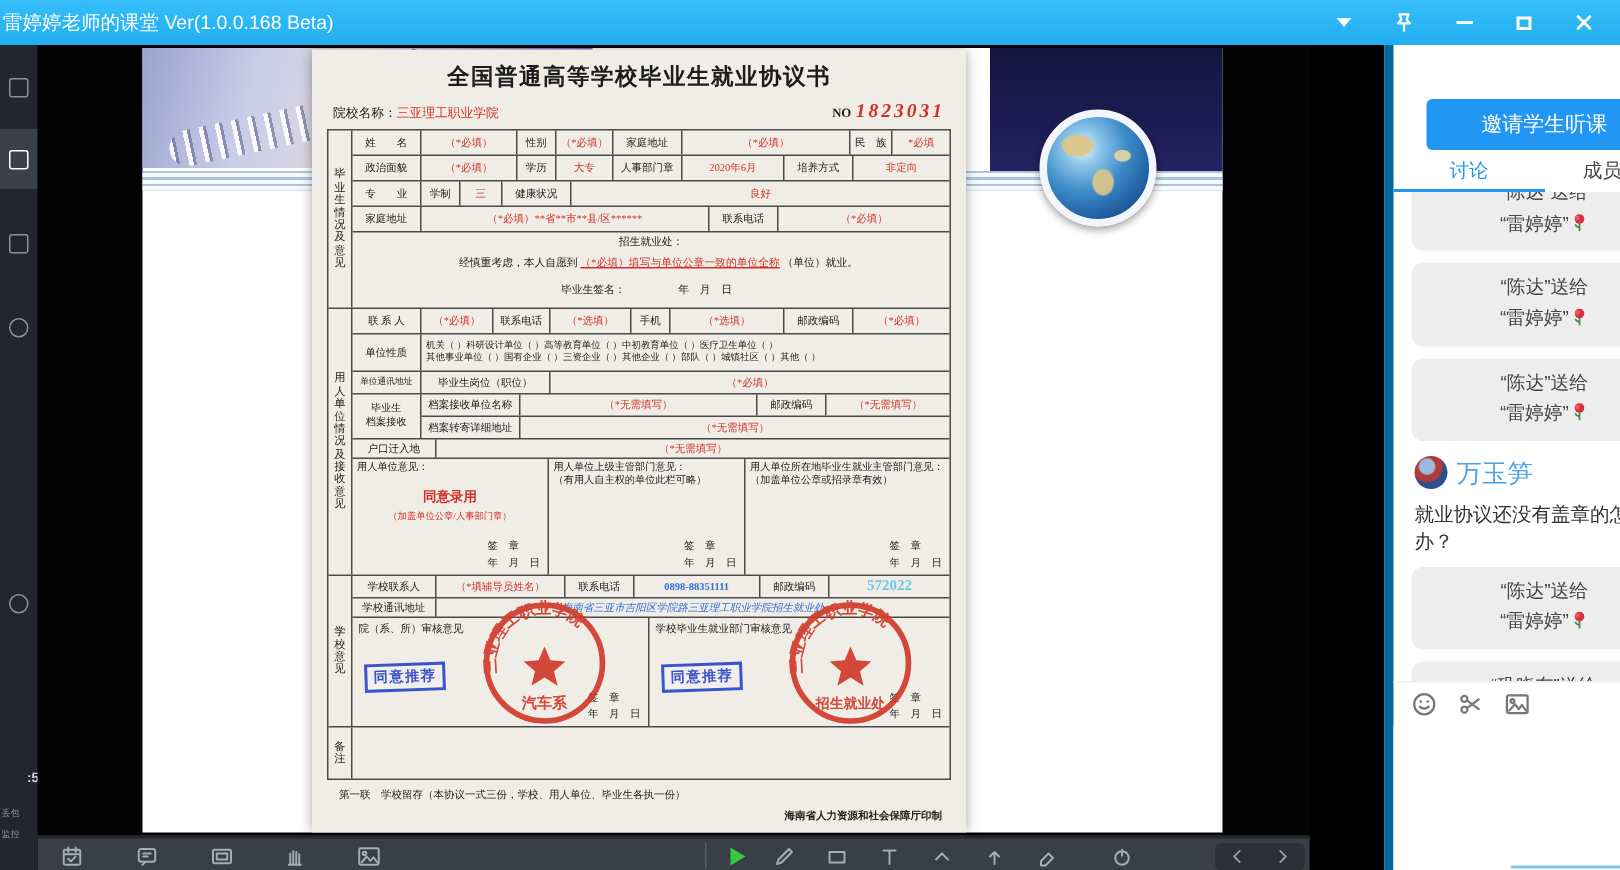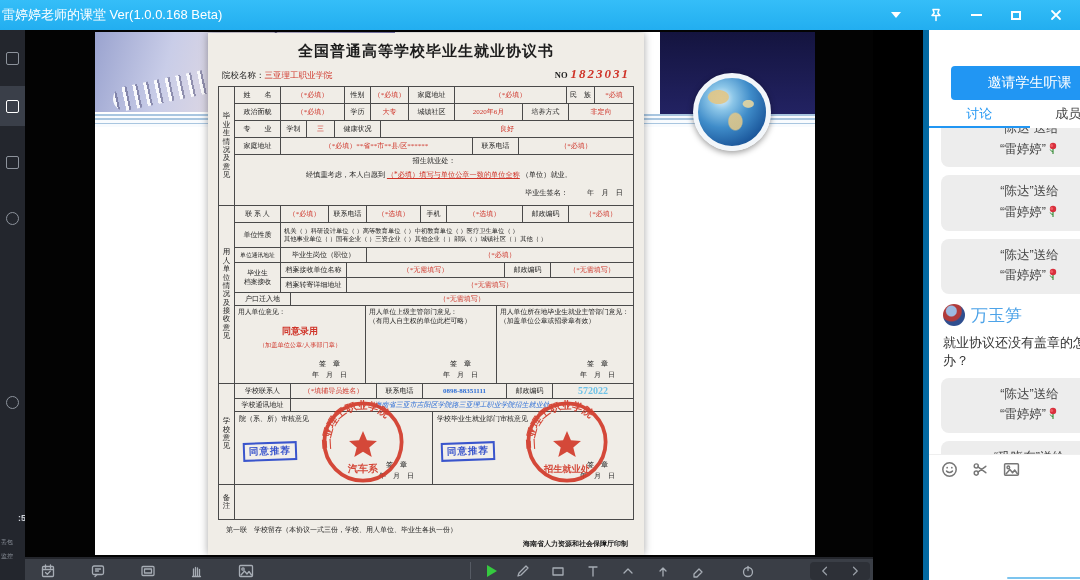--- a/index.html
+++ b/index.html
@@ -46,28 +46,28 @@
 .vlab{width:16px;flex-shrink:0;border-right:1px solid #4a4a4a;display:flex;align-items:center;justify-content:center;text-align:center;font-size:7.5px;line-height:1.12;word-break:break-all;padding:2px 3.5px}
 .sbody{flex:1;min-width:0}
 .pr{display:flex;border-bottom:1px solid #4a4a4a;overflow:visible}
 .sbody > .pr:last-child, .u5wrap .pr:last-child{border-bottom:none}
 .c{border-right:1px solid #4a4a4a;display:flex;align-items:center;justify-content:center;font-size:7px;line-height:1.15;padding:0 1px;flex-shrink:0;overflow:hidden;text-align:center}
 .c:last-child{border-right:none;flex:1}
 .rv{color:#cf3328}
 .apply{display:block;padding:2px 4px;font-size:7.2px;position:relative;border-right:none}
 .apply .ln2{margin:6px 0 0 10px}
 .u-underline{text-decoration:underline}
-.signline{display:flex;justify-content:flex-end;gap:19px;margin-top:9px;padding-right:6px}
+.signline{display:flex;justify-content:center;gap:35px;margin-top:9px;padding-right:6px}
 .twoline{flex-direction:column;font-size:5.6px;line-height:1.25}
 .nowrap{white-space:nowrap;overflow:visible}
 .opc{border-right:1px solid #4a4a4a;position:relative;padding:2px 3px;font-size:6.8px;line-height:1.3;flex-shrink:0;text-align:left}
 .opc:last-child{border-right:none;flex:1}
 .op-stamp{text-align:center;color:#cf3328;font-weight:bold;font-size:9px;margin-top:9px}
 .op-note{text-align:center;color:#cf3328;font-size:6.2px;margin-top:3px}
-.signarea{position:absolute;right:18px;bottom:3px;text-align:center;font-size:7px;line-height:1.5}
+.signarea{position:absolute;right:5px;bottom:3px;text-align:left;font-size:7px;line-height:1.5}
 .s3c{border-right:1px solid #4a4a4a;position:relative;padding:2px 4px;font-size:7px;flex-shrink:0;text-align:left;overflow:visible}
 .s3c:last-child{border-right:none;flex:1}
 .approve{position:absolute;left:8px;top:30px;border:2px solid #3a55cc;color:#3a55cc;font-weight:bold;font-size:9.5px;padding:1px 4px;transform:rotate(-2deg);background:rgba(255,255,255,.15);letter-spacing:1px}
 .seal{position:absolute;z-index:8;opacity:.92}
 .p-f1{font-size:7px;margin:5px 0 0 8px}
 .p-f2{font-size:7px;text-align:right;margin-top:4px;padding-right:6px;font-weight:bold}
 
 .bbar{position:absolute;left:25px;top:557px;width:848px;height:23px;background:#3a3e46;border-top:2px solid #24262c;z-index:20}
 .bbar .bi{position:absolute;top:4px;width:16px;height:16px;cursor:pointer}
 .bi svg{stroke:#a7adb5;fill:none;stroke-width:1.3;stroke-linecap:round;stroke-linejoin:round}
@@ -178,21 +178,21 @@
               <div class="c" style="width:46px">家庭地址</div>
               <div class="c rv" style="width:112px">（*必填）</div>
               <div class="c" style="width:28px">民　族</div>
               <div class="c rv">*必填</div>
             </div>
             <div class="pr" style="height:17px">
               <div class="c" style="width:46px">政治面貌</div>
               <div class="c rv" style="width:64px">（*必填）</div>
               <div class="c" style="width:26px">学历</div>
               <div class="c rv" style="width:38px">大专</div>
-              <div class="c" style="width:46px">城镇社区</div>
+              <div class="c" style="width:46px">人事部门章</div>
               <div class="c rv" style="width:68px">2020年6月</div>
               <div class="c" style="width:46px">培养方式</div>
               <div class="c rv">非定向</div>
             </div>
             <div class="pr" style="height:17px">
               <div class="c" style="width:46px">专　　业</div>
               <div class="c" style="width:26px">学制</div>
               <div class="c rv" style="width:28px">三</div>
               <div class="c" style="width:46px">健康状况</div>
               <div class="c rv">良好</div>

